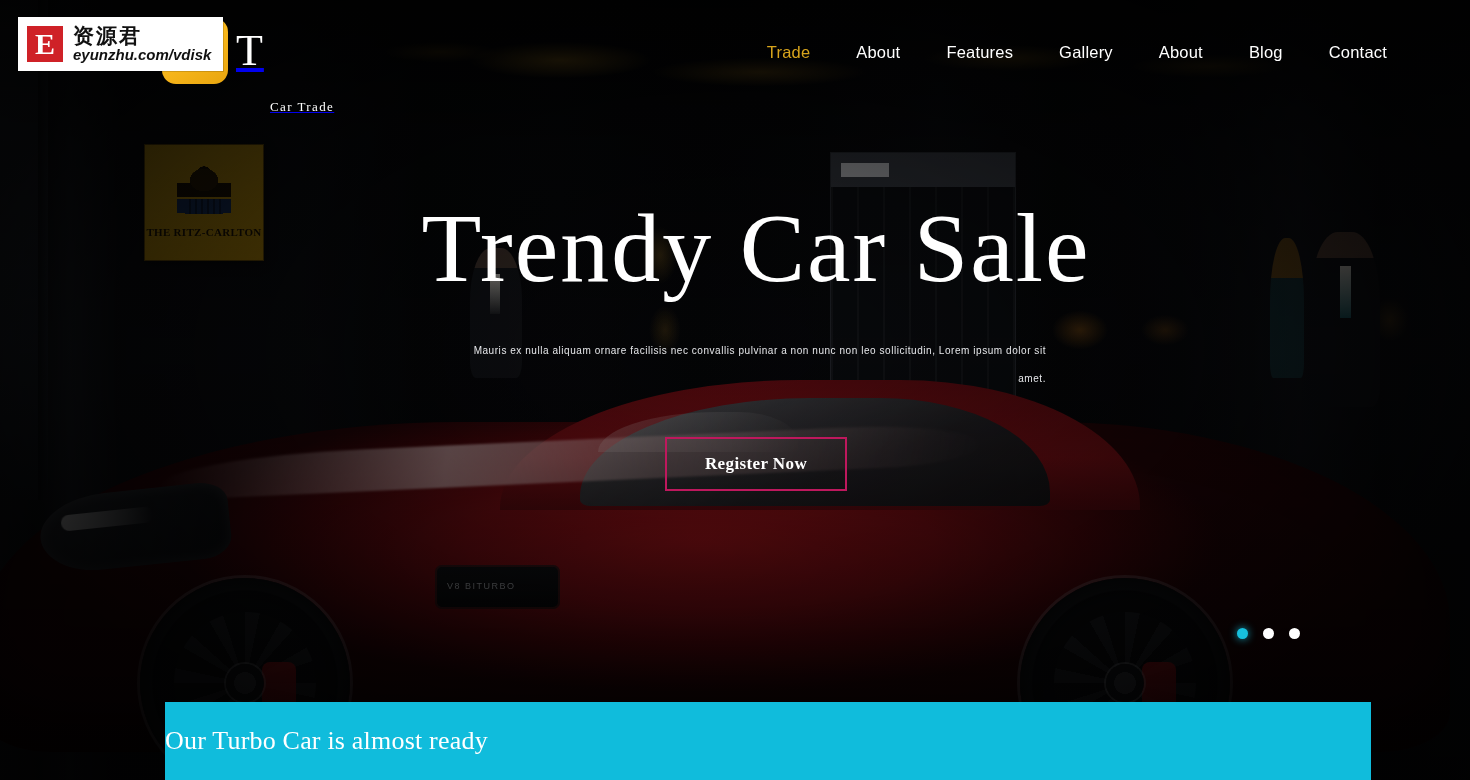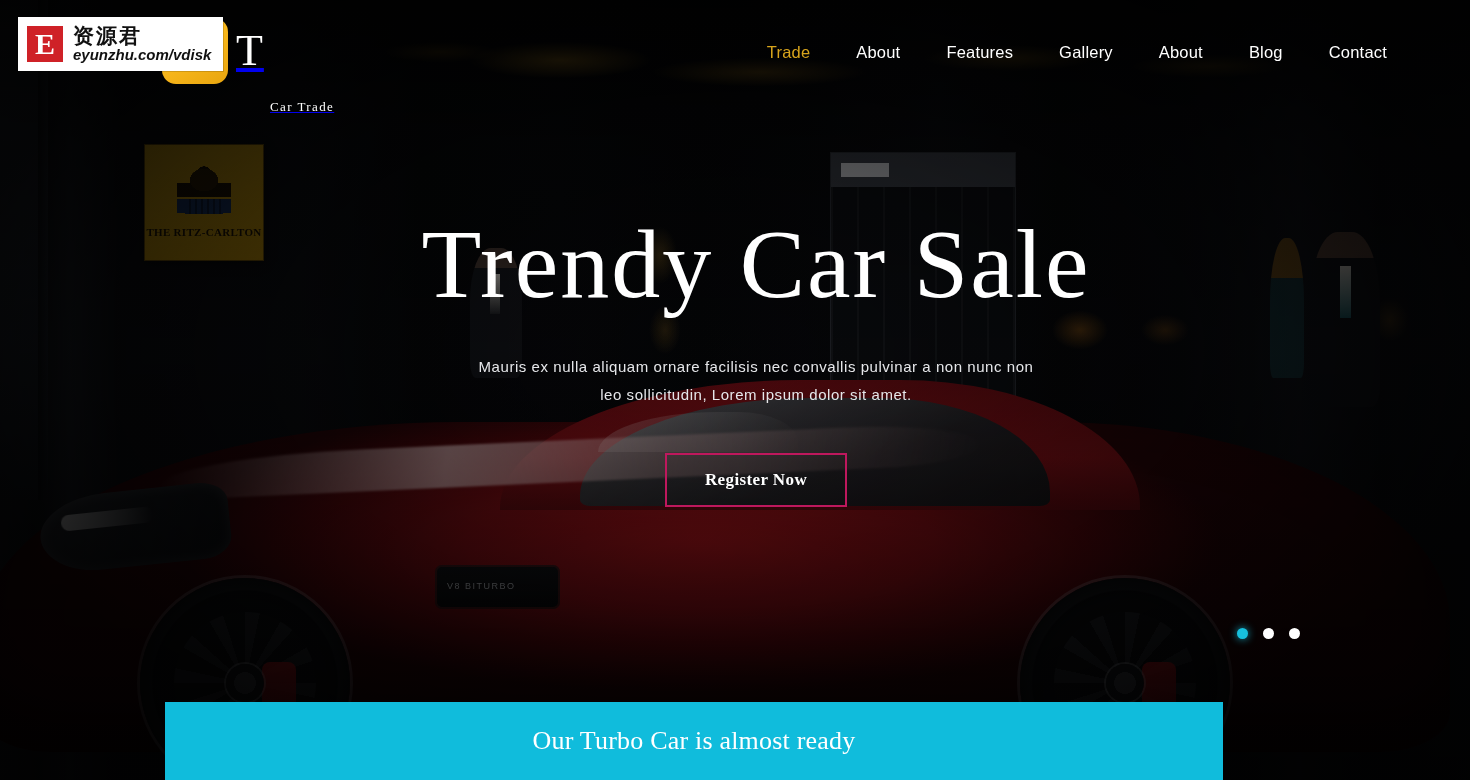--- a/index.html
+++ b/index.html
@@ -250,35 +250,35 @@
   .nav-link{
     font-size:16.5px; color:#ffffff; text-decoration:none;
     padding:0 23px; line-height:28px; white-space:nowrap;
     font-family:"Liberation Sans", sans-serif;
     letter-spacing:.2px;
   }
   .nav-link.active{ color:#d8a41c; }
 
   
   .hero-content{
-    position:absolute; left:0; top:16px; width:1470px; height:700px;
+    position:absolute; left:0; top:0; width:1470px; height:700px;
     display:flex; flex-direction:column; align-items:center; justify-content:center;
     z-index:30; text-align:center;padding-left:42px;
   }
   .hero-title{
     font-family:"Liberation Serif", serif;
     font-size:98px; line-height:1.02; color:#ffffff;
     font-weight:400; letter-spacing:2px;
     margin-top:-10px;
   }
   .hero-sub{
     margin-top:38px;
     max-width:580px;
-    font-size:15px; line-height:28px;
-    color:#e6e7ea; letter-spacing:.55px;
+    font-size:10px; line-height:28px;
+    color:#e6e7ea; letter-spacing:.55px;text-align:right;
   }
   .hero-cta{
     margin-top:44px;
     display:inline-block;
     padding:15px 38px;
     border:2px solid #be185d;
     background:transparent;
     color:#ffffff;
     font-family:"Liberation Serif", serif;
     font-size:17px; font-weight:700; letter-spacing:.4px;
@@ -288,23 +288,23 @@
   
   .carousel-dots{
     position:absolute; right:170px; top:628px;
     display:flex; align-items:center; gap:15px; z-index:35;
   }
   .dot{ width:11px; height:11px; border-radius:50%; background:#ffffff; cursor:pointer; }
   .dot.active{ background:#17c0dd; box-shadow:0 0 9px rgba(23,192,221,.85); }
 
   
   .promo-banner{
-    position:absolute; left:165px; top:702px; width:1058px; height:78px;
+    position:absolute; left:165px; top:702px; width:1206px; height:78px;
     background:#10bcdc;
-    display:flex; align-items:center; justify-content:center;
+    display:flex; align-items:center; 
     z-index:36;
   }
   .promo-banner .promo-text{
     font-family:"Liberation Serif", serif;
     font-size:26px; color:#ffffff; letter-spacing:.2px;
   }
 
   
   .watermark{
     position:absolute; left:18px; top:17px; width:205px; height:54px;

